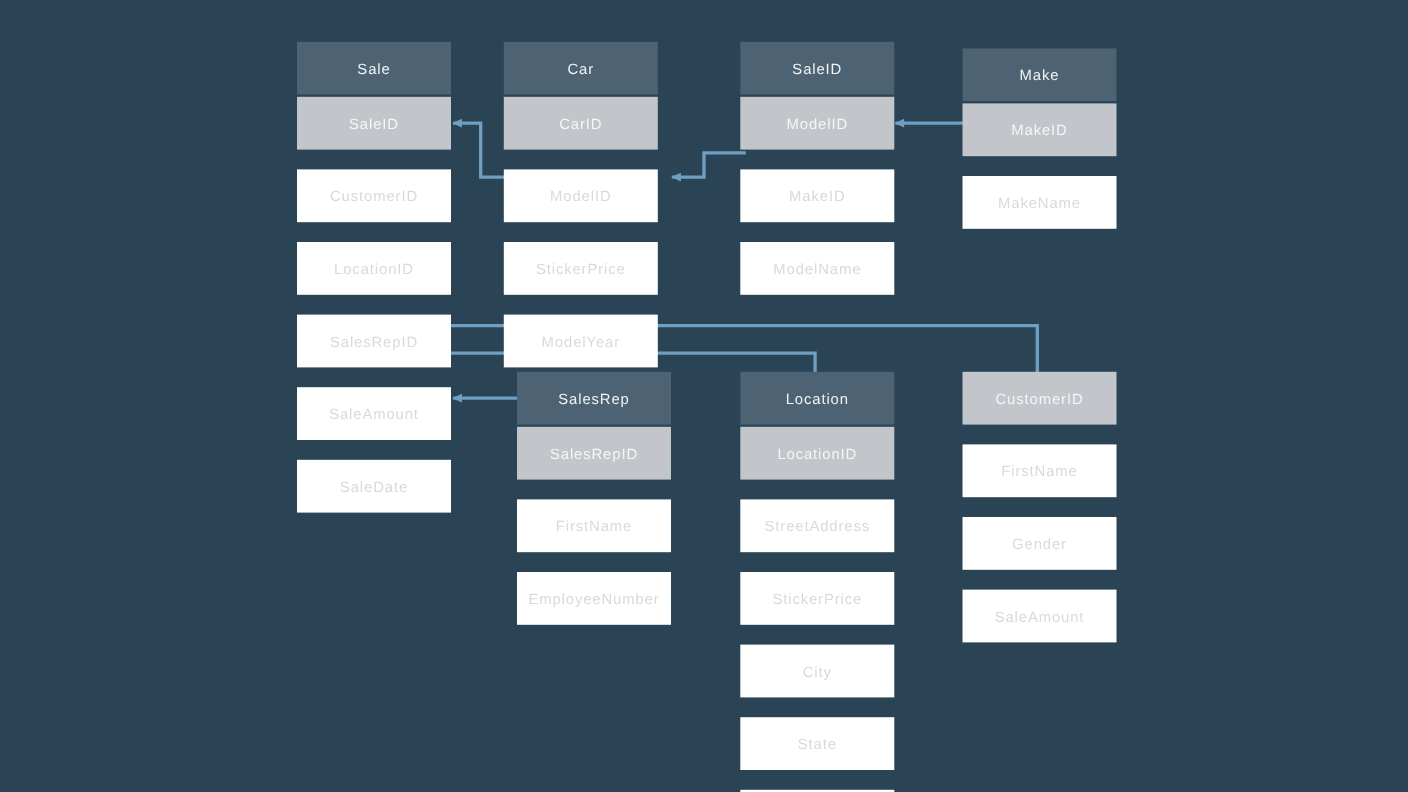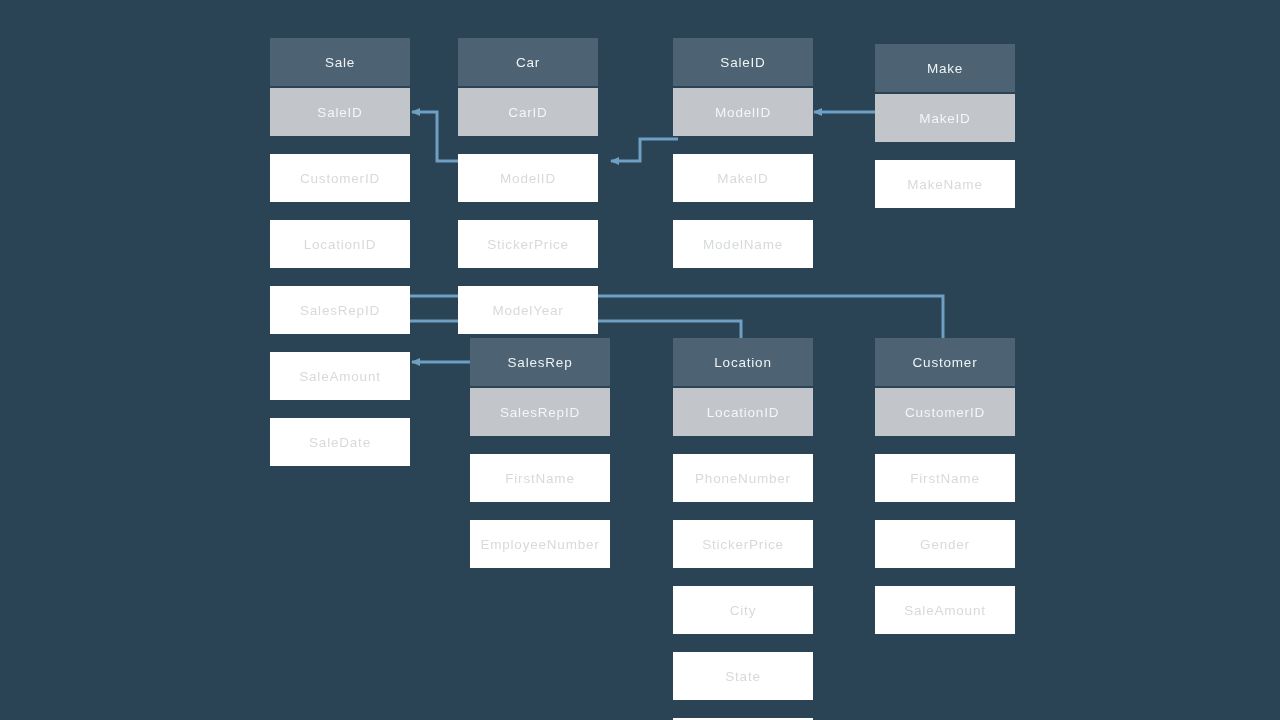--- a/index.html
+++ b/index.html
@@ -110,27 +110,26 @@
       </div>
       <div class="tbl pos-salesrep">
         <div class="hdr">SalesRep</div>
         <div class="row pk">SalesRepID</div>
         <div class="row">FirstName</div>
         <div class="row">EmployeeNumber</div>
       </div>
       <div class="tbl pos-location">
         <div class="hdr">Location</div>
         <div class="row pk">LocationID</div>
-        <div class="row">PhoneNumber</div>
+        <div class="row">StreetAddress</div>
         <div class="row">StickerPrice</div>
         <div class="row">City</div>
         <div class="row">State</div>
         <div class="row">Zipcode</div>
       </div>
       <div class="tbl pos-customer">
-        <div class="hdr">Customer</div>
         <div class="row pk">CustomerID</div>
         <div class="row">FirstName</div>
         <div class="row">Gender</div>
         <div class="row">SaleAmount</div>
       </div>
     </div>
 </div>
 
 </body></html>

